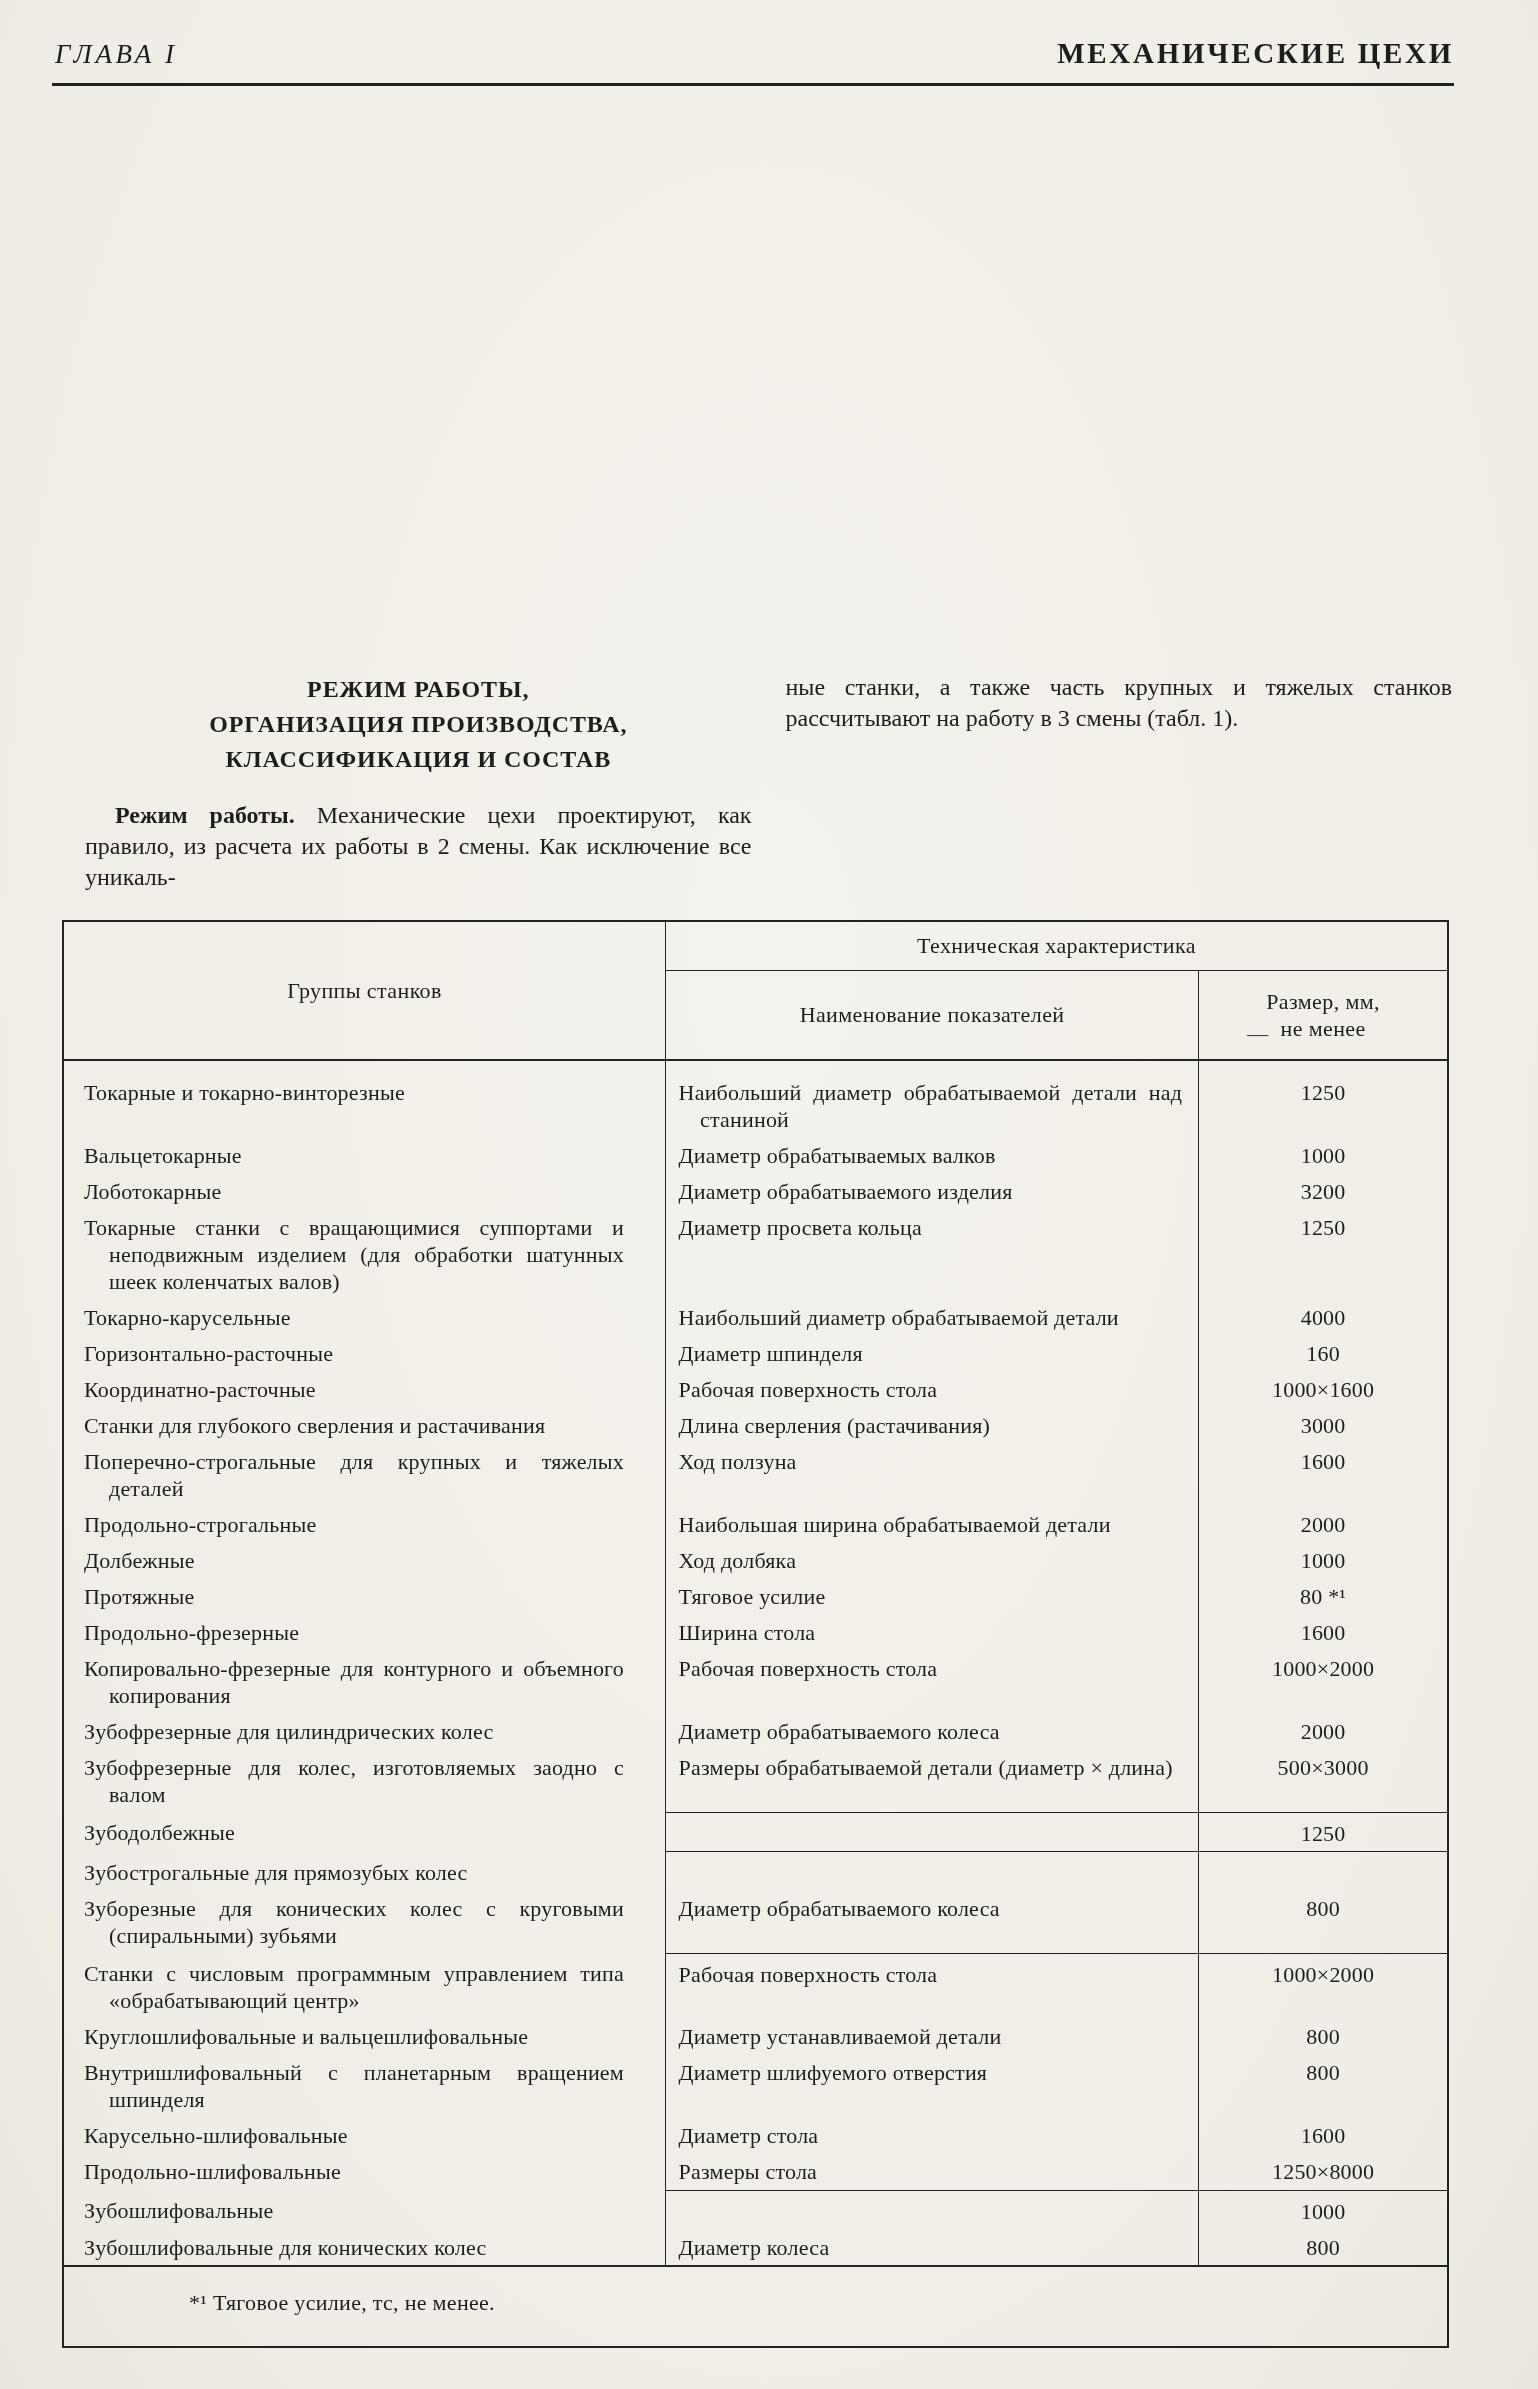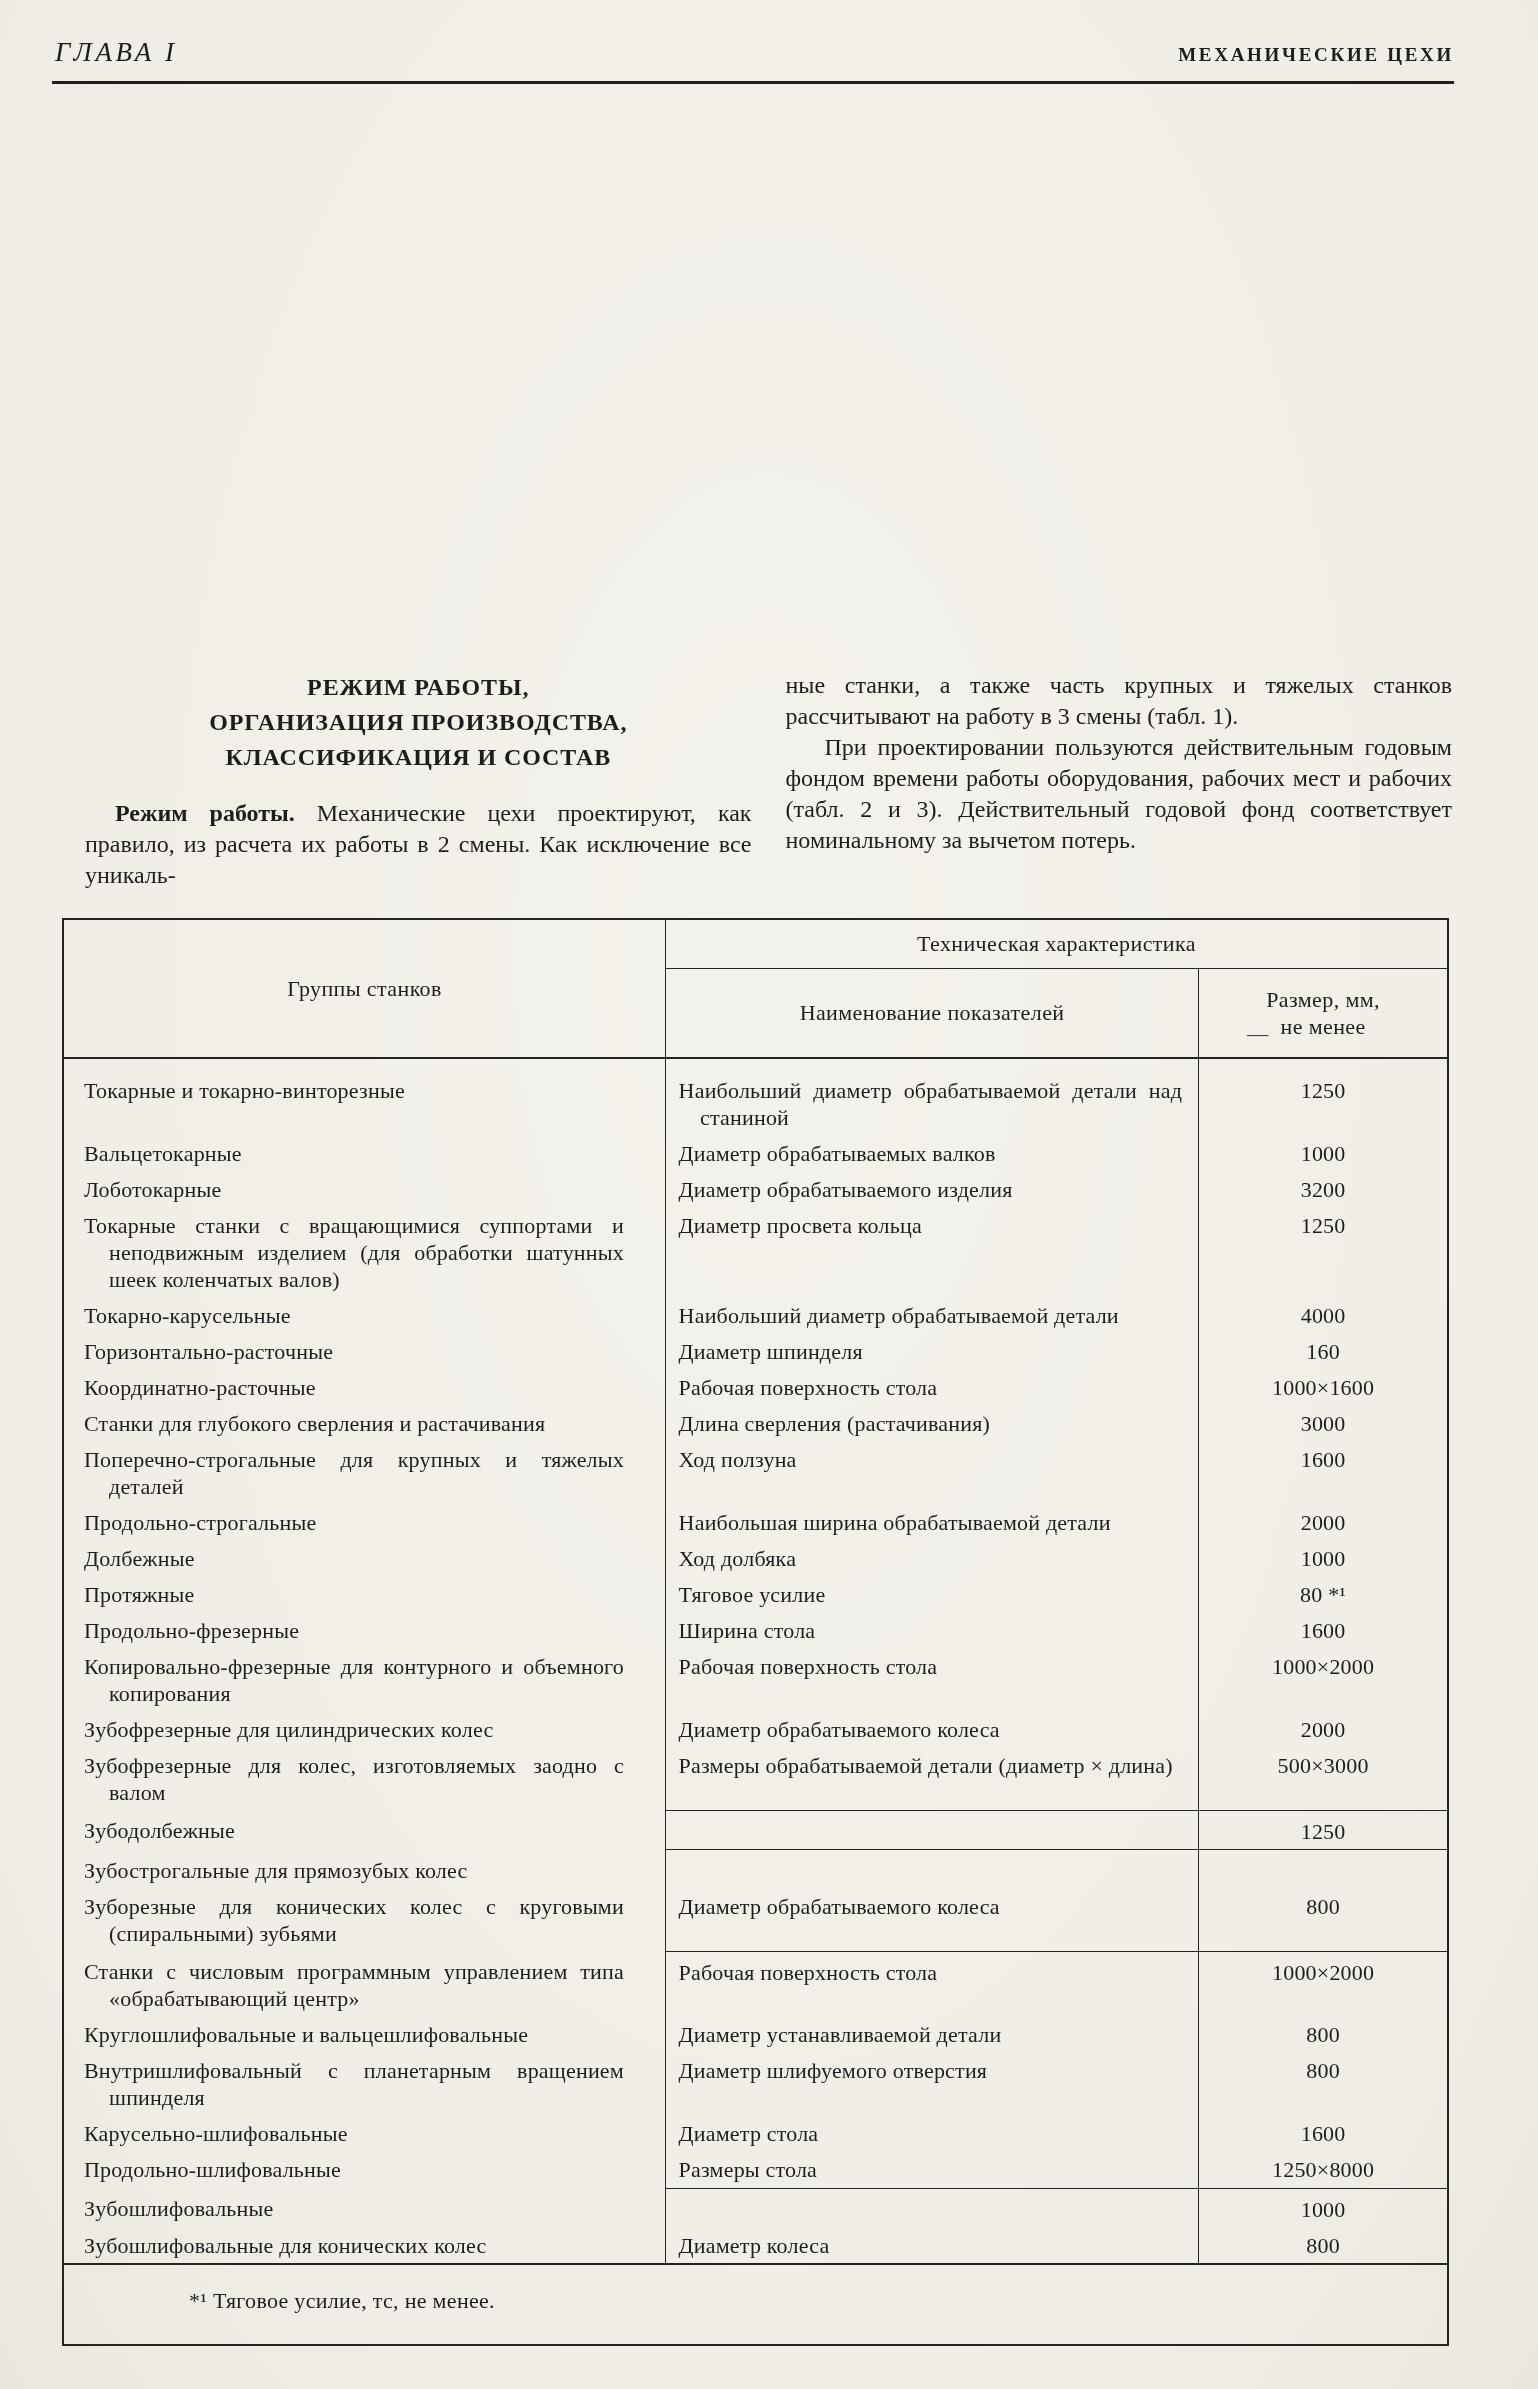--- a/index.html
+++ b/index.html
@@ -16,21 +16,21 @@
     background: radial-gradient(ellipse at 50% 40%, #f4f2ec 0%, #efede5 78%, #eae7de 100%);
     overflow: hidden;
   }
   
   .page-header {
     display: flex; align-items: baseline;
     padding: 37px 85px 0 55px;
     justify-content: space-between;
   }
   .chapter { font-style: italic; font-size: 27px; letter-spacing: 3.6px; }
-  .head-title { font-weight: bold; font-size: 19px; letter-spacing: 2.7px; margin-left: 194px; }
+  .head-title { font-weight: bold; font-size: 29px; letter-spacing: 2.7px; margin-left: 194px; }
   .rule {
     border-bottom: 3.6px solid #20201e;
     margin: 12.5px 85px 0 52px;
   }
   .spacer { height: 534px; }
 
   
   .columns {
     display: flex; gap: 34px;
     margin-top: 52px;
@@ -128,21 +128,20 @@
     <div class="col">
       <div class="sec-heading">
         <div>РЕЖИМ РАБОТЫ,</div>
         <div>ОРГАНИЗАЦИЯ ПРОИЗВОДСТВА,</div>
         <div>КЛАССИФИКАЦИЯ И СОСТАВ</div>
       </div>
       <p class="para indent"><b>Режим работы.</b><span> Механические цехи проектируют, как правило, из расчета их работы в 2 смены. Как исключение все уникаль-</span></p>
     </div>
     <div class="col">
       <p class="para">ные станки, а также часть крупных и тяжелых станков рассчитывают на работу в 3 смены (табл. 1).</p>
-      <p class="para indent2">При проектировании пользуются действительным годовым фондом времени работы оборудования, рабочих мест и рабочих (табл. 2 и 3). Действительный годовой фонд соответствует номинальному за вычетом потерь.</p>
     </div>
   </div>
 
   <span class="stray-dash">—</span>
 
   <table class="machines">
     <colgroup>
         <col class="c1">
         <col class="c2">
         <col class="c3">

